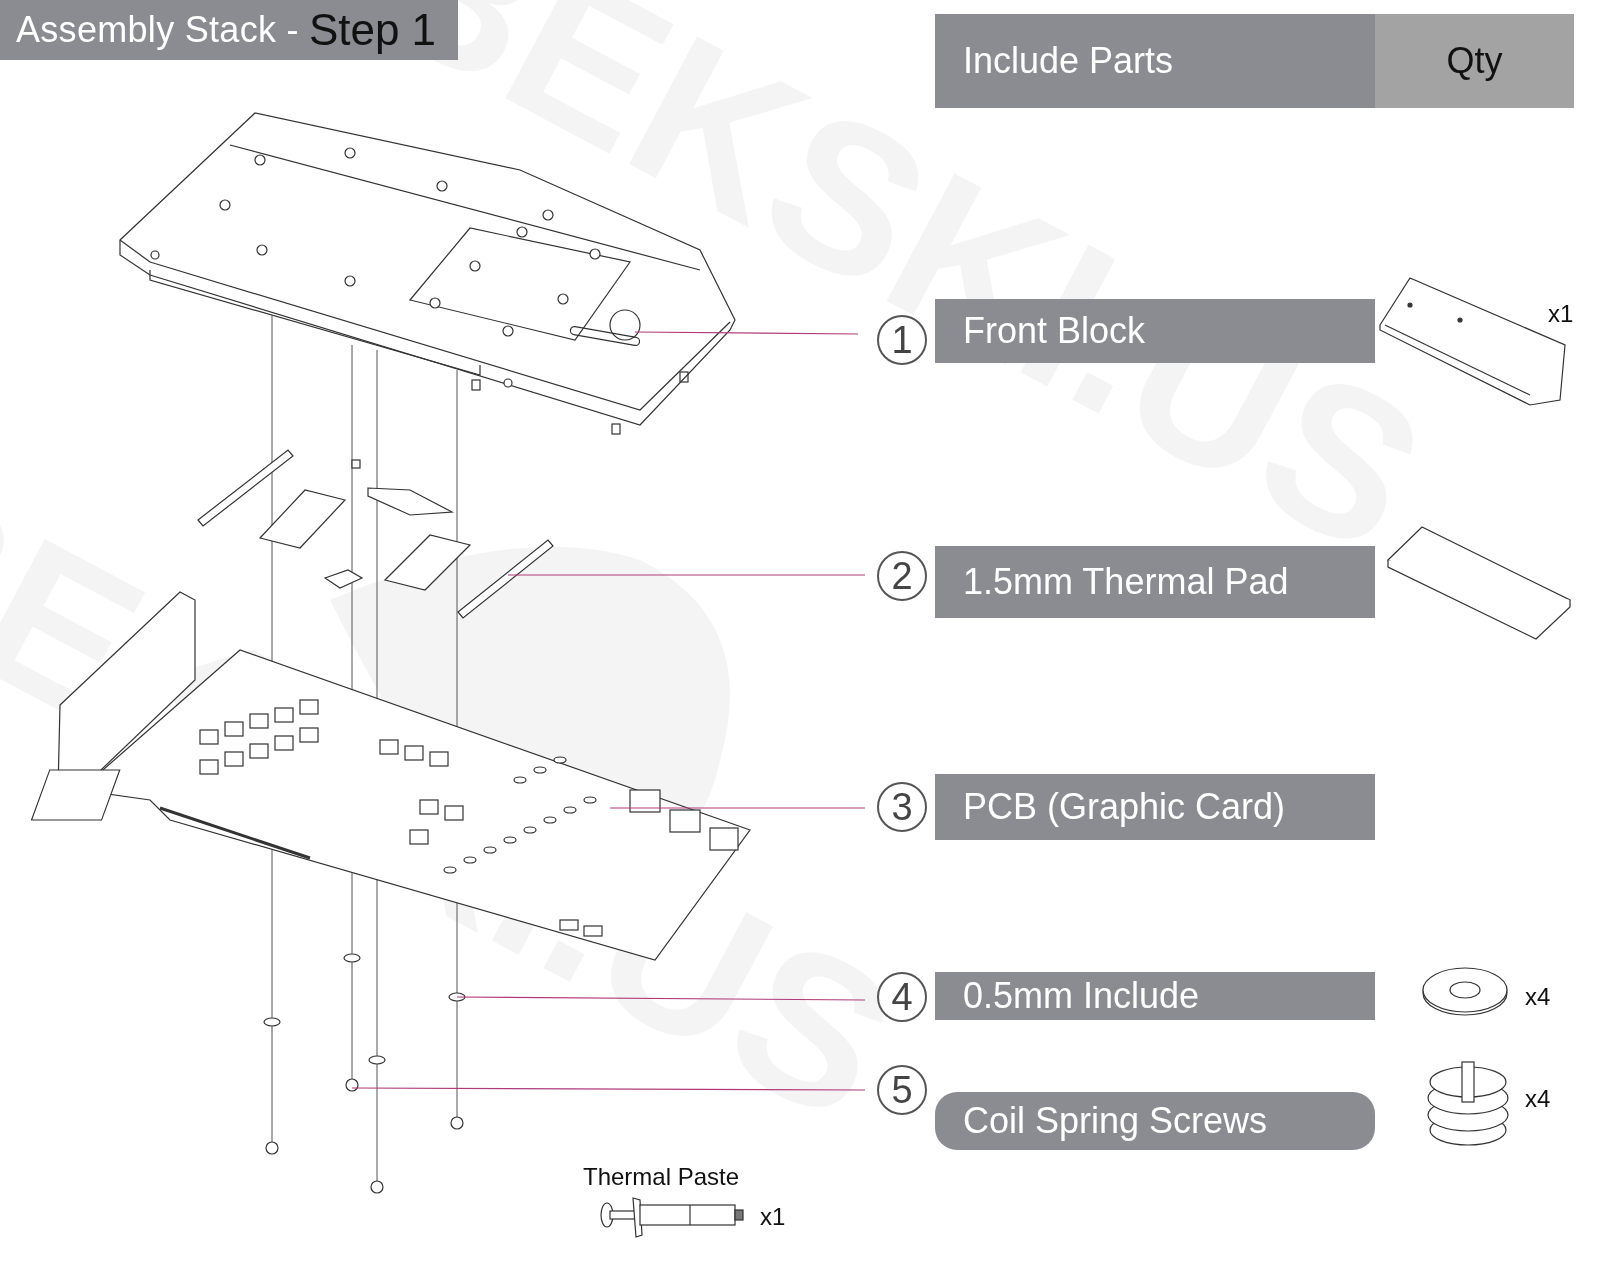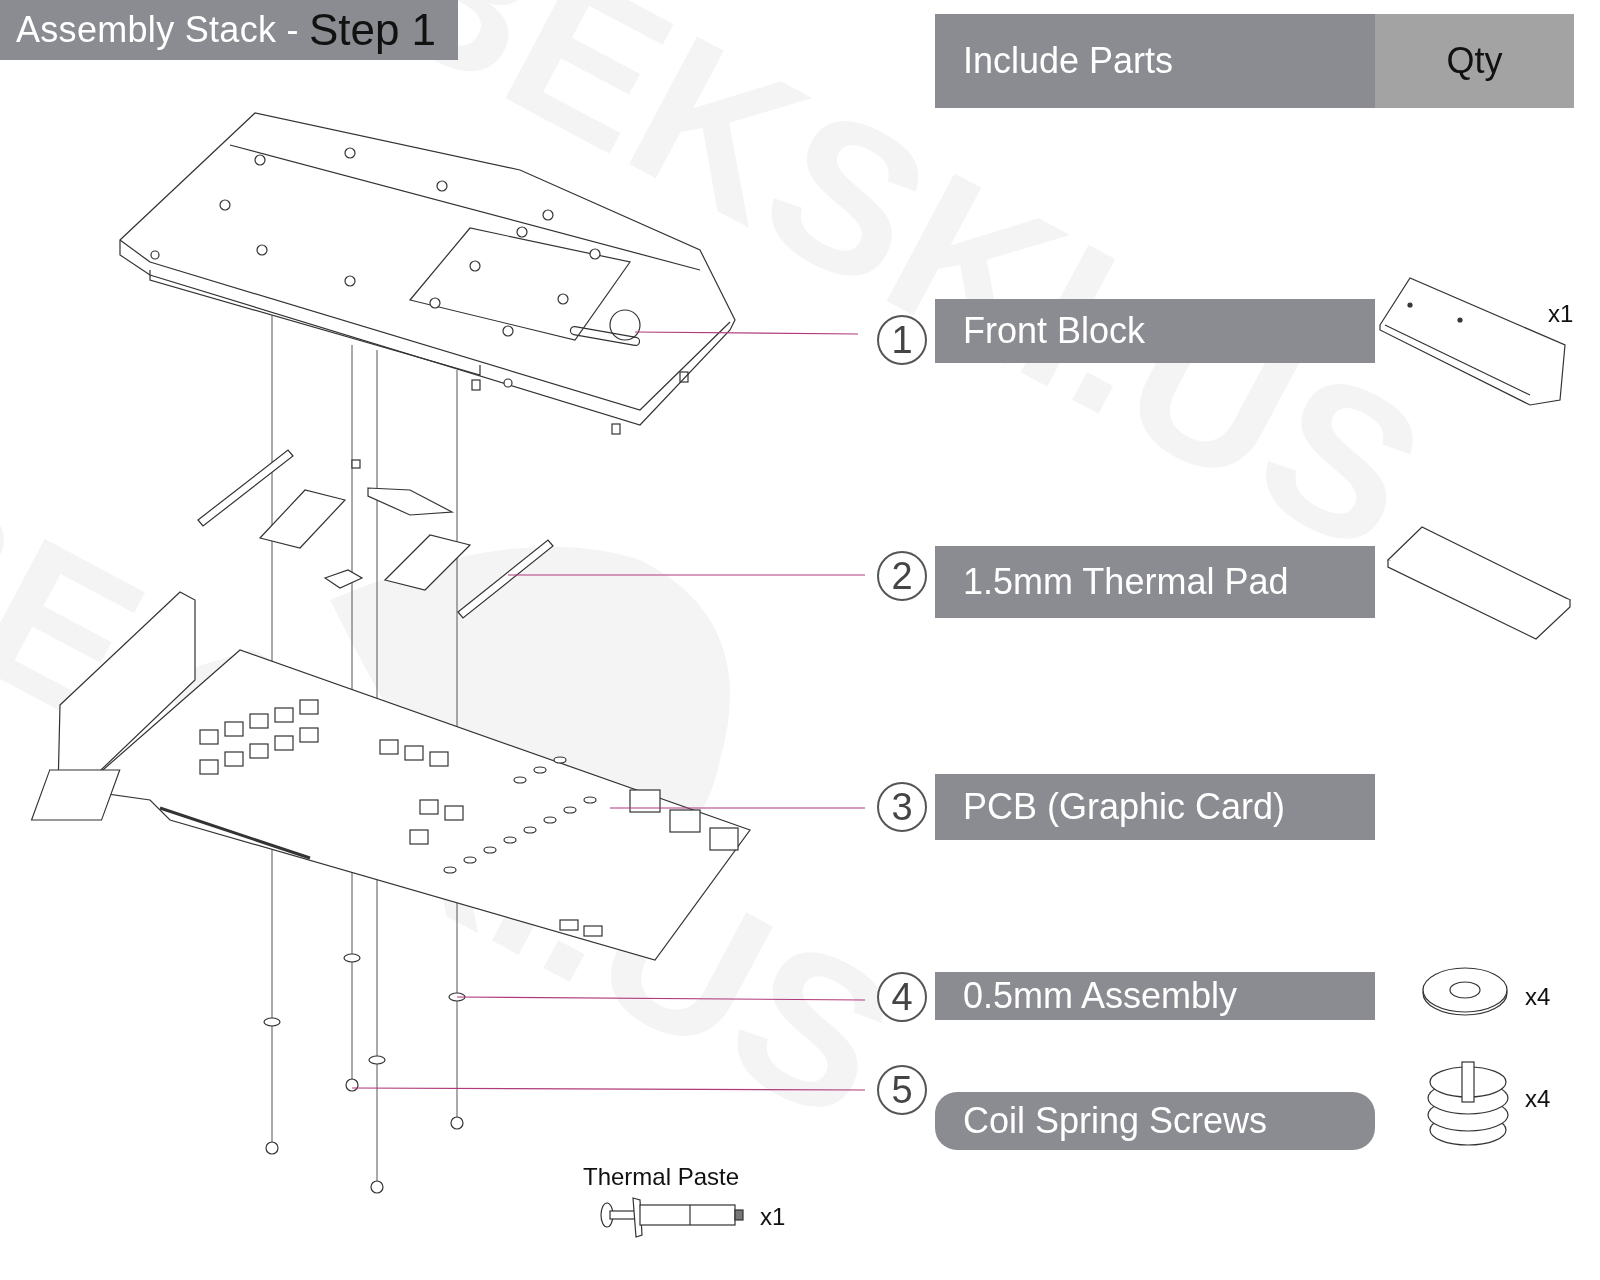--- a/index.html
+++ b/index.html
@@ -49,21 +49,21 @@
     <span>1.5mm Thermal Pad</span>
   </div>
 
 <div class="num-circle" style="left:877px;top:782px;">3</div>
 <div class="part-label" style="top:774px;height:66px;">
     <span>PCB (Graphic Card)</span>
   </div>
 
 <div class="num-circle" style="left:877px;top:972px;">4</div>
 <div class="part-label" style="top:972px;height:48px;">
-    <span>0.5mm Assembly</span>
+    <span>0.5mm Include</span>
   </div>
 
 <div class="num-circle" style="left:877px;top:1065px;">5</div>
 <div class="part-label" style="top:1092px;height:58px;border-radius:22px;">
     <span>Coil Spring Screws</span>
   </div>
 
 <div class="qty-text" style="left:1548px;top:300px;">x1</div>
 <div class="qty-text" style="left:1465px;top:565px;font-size:22px;">x5</div>
 <div class="qty-text" style="left:1525px;top:983px;">x4</div>

